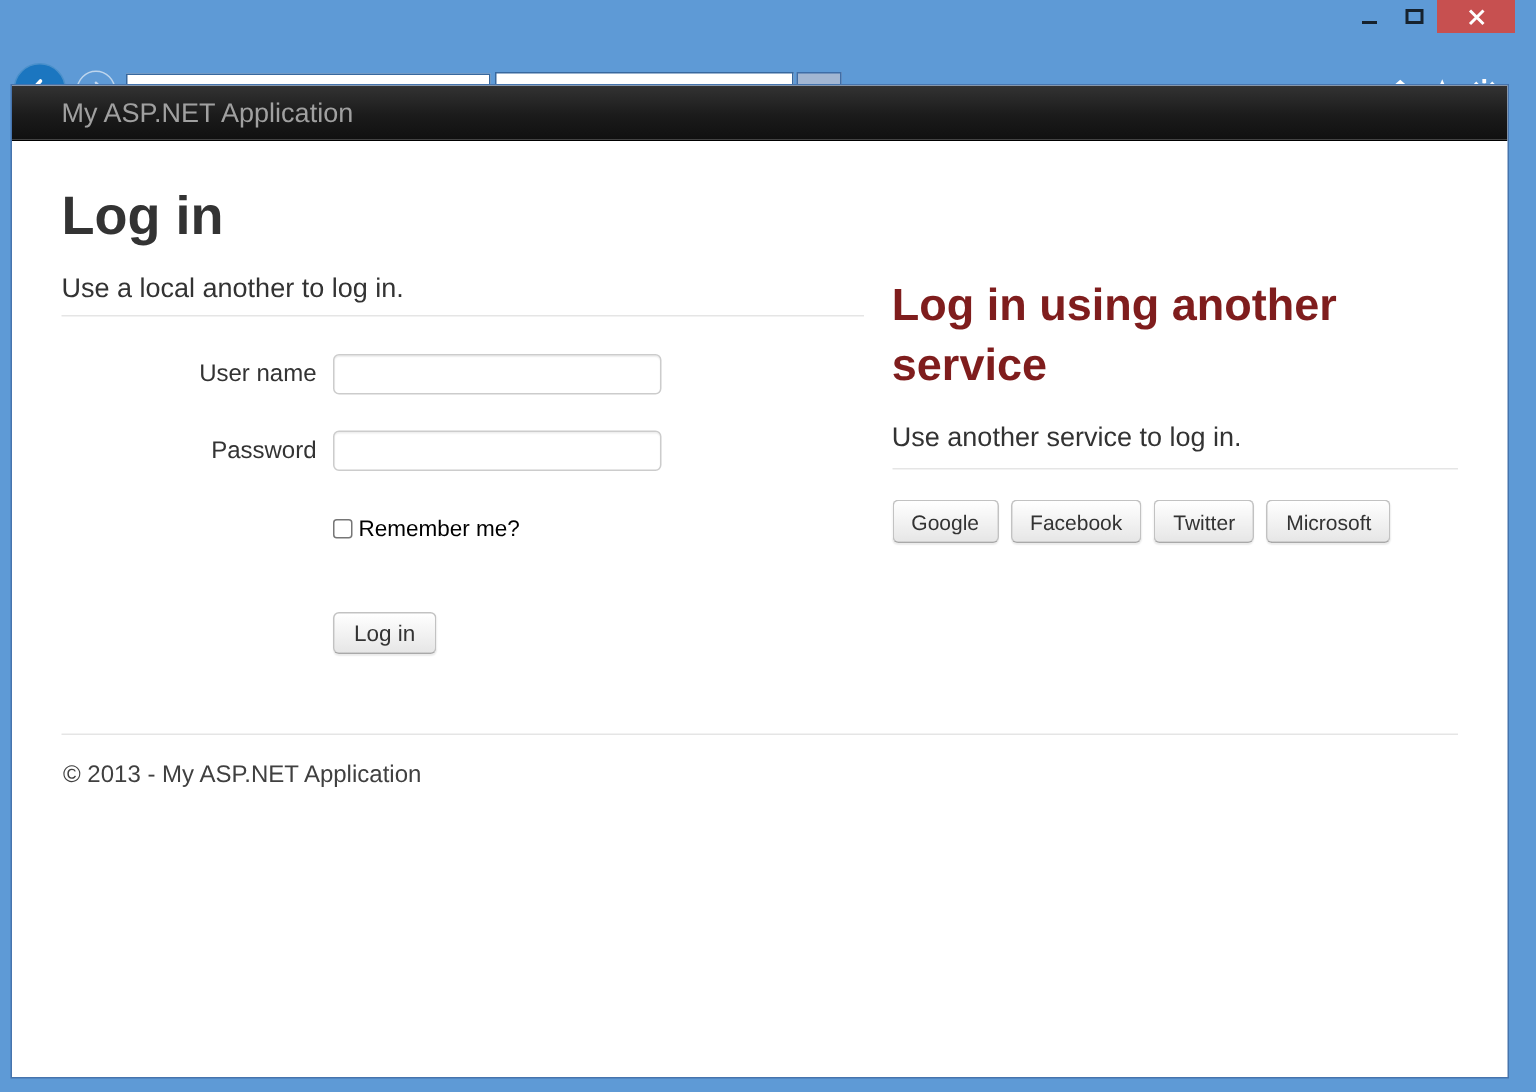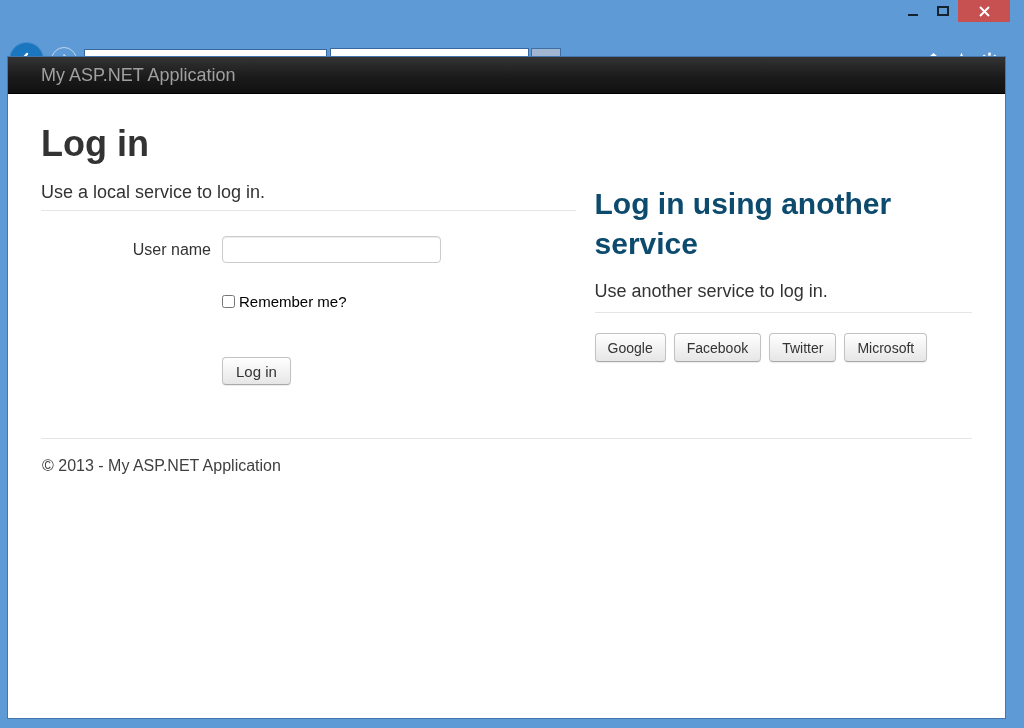--- a/index.html
+++ b/index.html
@@ -48,21 +48,21 @@
   .brand { color:#a0a0a0; font-size:18px; cursor:default; }
 
   .container { padding:0 33px; }
   .page-title { font-size:36px; font-weight:bold; color:#333; margin:30px 0 0; line-height:40px; }
 
   .row { display:flex; gap:19px; align-items:flex-start; }
   .col-left { width:541px; }
   .col-right { width:382px; }
 
   h4.section-sub { font-size:18px; font-weight:400; color:#333; margin:18px 0 0; line-height:20px; }
-  .col-right h2 { font-size:30px; font-weight:bold; color:#0c4a6e; margin:20px 0 0; line-height:40px; }
+  .col-right h2 { font-size:30px; font-weight:bold; color:#7f1d1d; margin:20px 0 0; line-height:40px; }
   .col-right h4.section-sub { margin-top:17px; }
   hr { border:0; border-top:1px solid #e5e5e5; margin:8px 0 0; }
   .col-right hr { margin-top:11px; }
 
   .form-group { display:flex; align-items:center; margin-top:24px; }
   .form-group.first { margin-top:25px; }
   .form-label { width:170px; text-align:right; margin-right:11px; font-size:16px; color:#333; }
   input.text-input { width:219px; height:27px; border:1px solid #ccc; border-radius:4px;
                      padding:0 8px; font-size:14px; color:#333;
                      box-shadow:inset 0 1px 1px rgba(0,0,0,0.075); outline:none;
@@ -193,28 +193,32 @@
     <div class="navbar">
       <span class="brand">My ASP.NET Application</span>
     </div>
 
     <div class="container">
       <h1 class="page-title">Log in</h1>
 
       <div class="row">
 
         <div class="col-left">
-          <h4 class="section-sub">Use a local service to log in.</h4>
+          <h4 class="section-sub">Use a local another to log in.</h4>
           <hr>
 
           <div class="form-group first">
             <label class="form-label">User name</label>
             <input class="text-input" type="text" value="" style="">
           </div>
 
+          <div class="form-group">
+            <label class="form-label">Password</label>
+            <input class="text-input" type="password" value="" style="">
+          </div>
 
           <div class="checkbox-row">
             <input type="checkbox" style="">
             <span>Remember me?</span>
           </div>
 
           <button class="btn login-btn">Log in</button>
 
         </div>
 

